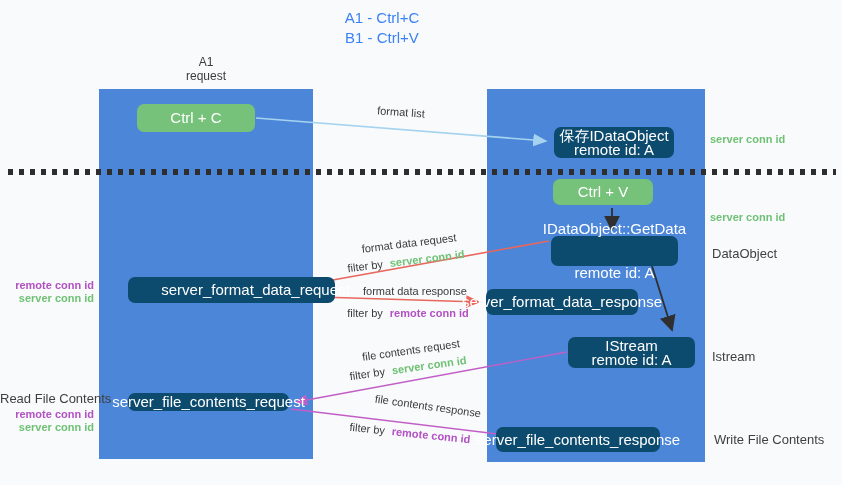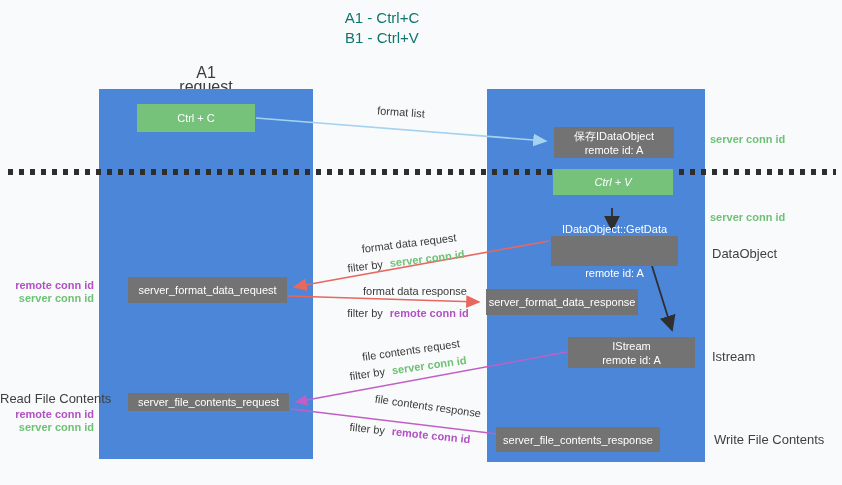--- a/index.html
+++ b/index.html
@@ -1,32 +1,32 @@
 <!DOCTYPE html>
 <html><head>
 <meta charset="utf-8">
 <style>
   html,body{margin:0;padding:0;background:#f9fafb;}
   .canvas{
     position:relative;width:842px;height:485px;overflow:hidden;
     background:#f9fafb;font-family:"Liberation Sans",sans-serif;color:#3a3a3a;
   }
   .title{position:absolute;left:0;top:8px;width:764px;text-align:center;
-    font-size:15px;line-height:20px;color:#0f766e;}
-  .lane-header{position:absolute;top:66px;text-align:center;font-size:16px;line-height:14px;color:#3c3c3c;}
+    font-size:15px;line-height:20px;color:#3b82f6;}
+  .lane-header{position:absolute;top:55px;text-align:center;font-size:12px;line-height:14px;color:#3c3c3c;}
   .lane{position:absolute;background:#4b86d8;}
   .lane-a1{left:99px;top:89px;width:214px;height:370px;}
   .lane-b1{left:487px;top:89px;width:218px;height:373px;}
   .dotted{position:absolute;left:8px;top:169px;width:828px;height:6px;
     background:repeating-linear-gradient(90deg,#2e2e2e 0 5px,transparent 5px 11px);}
   .arrows{position:absolute;left:0;top:0;z-index:3;}
   .box{position:absolute;z-index:4;display:flex;flex-direction:column;align-items:center;
-    justify-content:center;color:#fff;font-size:11px;line-height:14px;text-align:center;white-space:nowrap;}
+    justify-content:center;color:#fff;font-size:15px;line-height:14px;text-align:center;white-space:nowrap;border-radius:7px;}
   .green-box{background:#76c27a;}
-  .orange-box{background:#737373;}
+  .orange-box{background:#0c4a6e;}
   .lbl{position:absolute;z-index:6;font-size:11px;color:#3a3a3a;white-space:nowrap;
     transform:translateX(-50%) rotate(var(--r,0deg));}
   .lbl .green, .green-text{color:#6fc175;font-weight:bold;}
   .lbl .purple, .purple-text{color:#b251c4;font-weight:bold;}
   .lbl span + span{margin-left:4px;}
   .side{position:absolute;z-index:6;font-size:11px;white-space:nowrap;font-weight:bold;}
   .plain{font-weight:normal;font-size:13px;color:#3f3f3f;}
   .left-col{text-align:right;left:0;width:94px;}
 </style>
 </head>
@@ -75,30 +75,30 @@
 
   <div class="box green-box" style="left:137px;top:104px;width:118px;height:28px;">
     <div>Ctrl + C</div>
   </div>
 
   <div class="box orange-box" style="left:554px;top:127px;width:120px;height:31px;">
     <div>保存IDataObject</div>
     <div>remote id: A</div>
   </div>
 
-  <div class="box green-box" style="left:553px;top:169px;width:120px;height:26px;font-style:italic;">
+  <div class="box green-box" style="left:553px;top:179px;width:100px;height:26px;">
     <div>Ctrl + V</div>
   </div>
 
   <div class="box orange-box" style="left:551px;top:236px;width:127px;height:30px;gap:30px;">
     <div>IDataObject::GetData</div>
     <div>remote id: A</div>
   </div>
 
-  <div class="box orange-box" style="left:128px;top:277px;width:159px;height:26px;">
+  <div class="box orange-box" style="left:128px;top:277px;width:159px;height:26px;padding-left:48px;">
     <div>server_format_data_request</div>
   </div>
 
   <div class="box orange-box" style="left:486px;top:289px;width:152px;height:26px;">
     <div>server_format_data_response</div>
   </div>
 
   <div class="box orange-box" style="left:568px;top:337px;width:127px;height:31px;">
     <div>IStream</div>
     <div>remote id: A</div>

